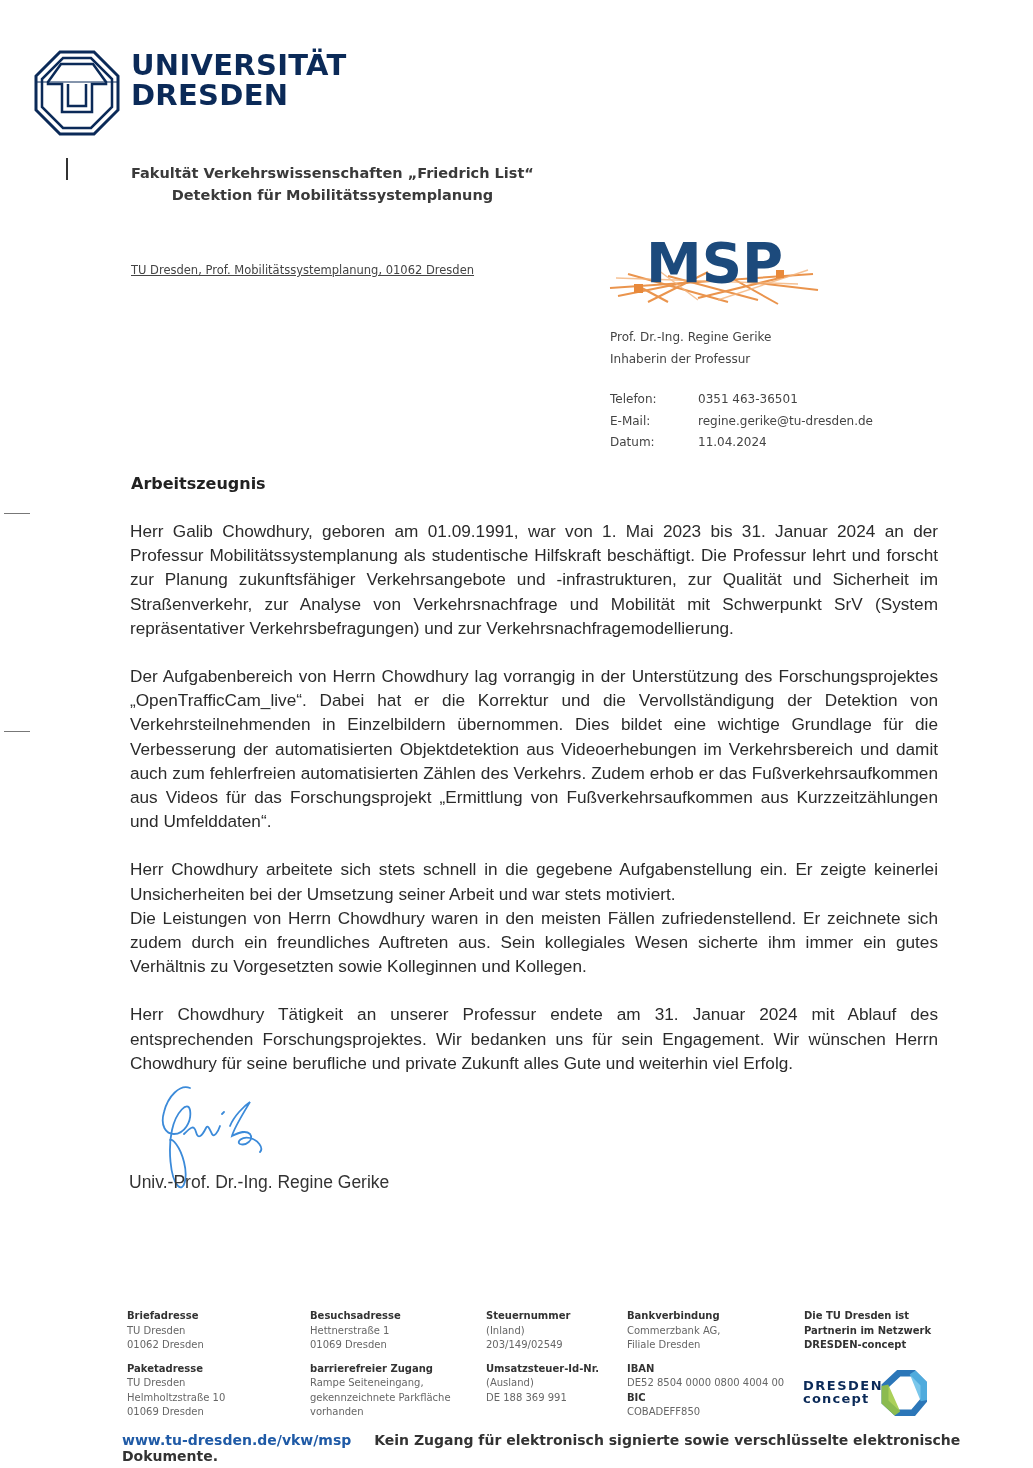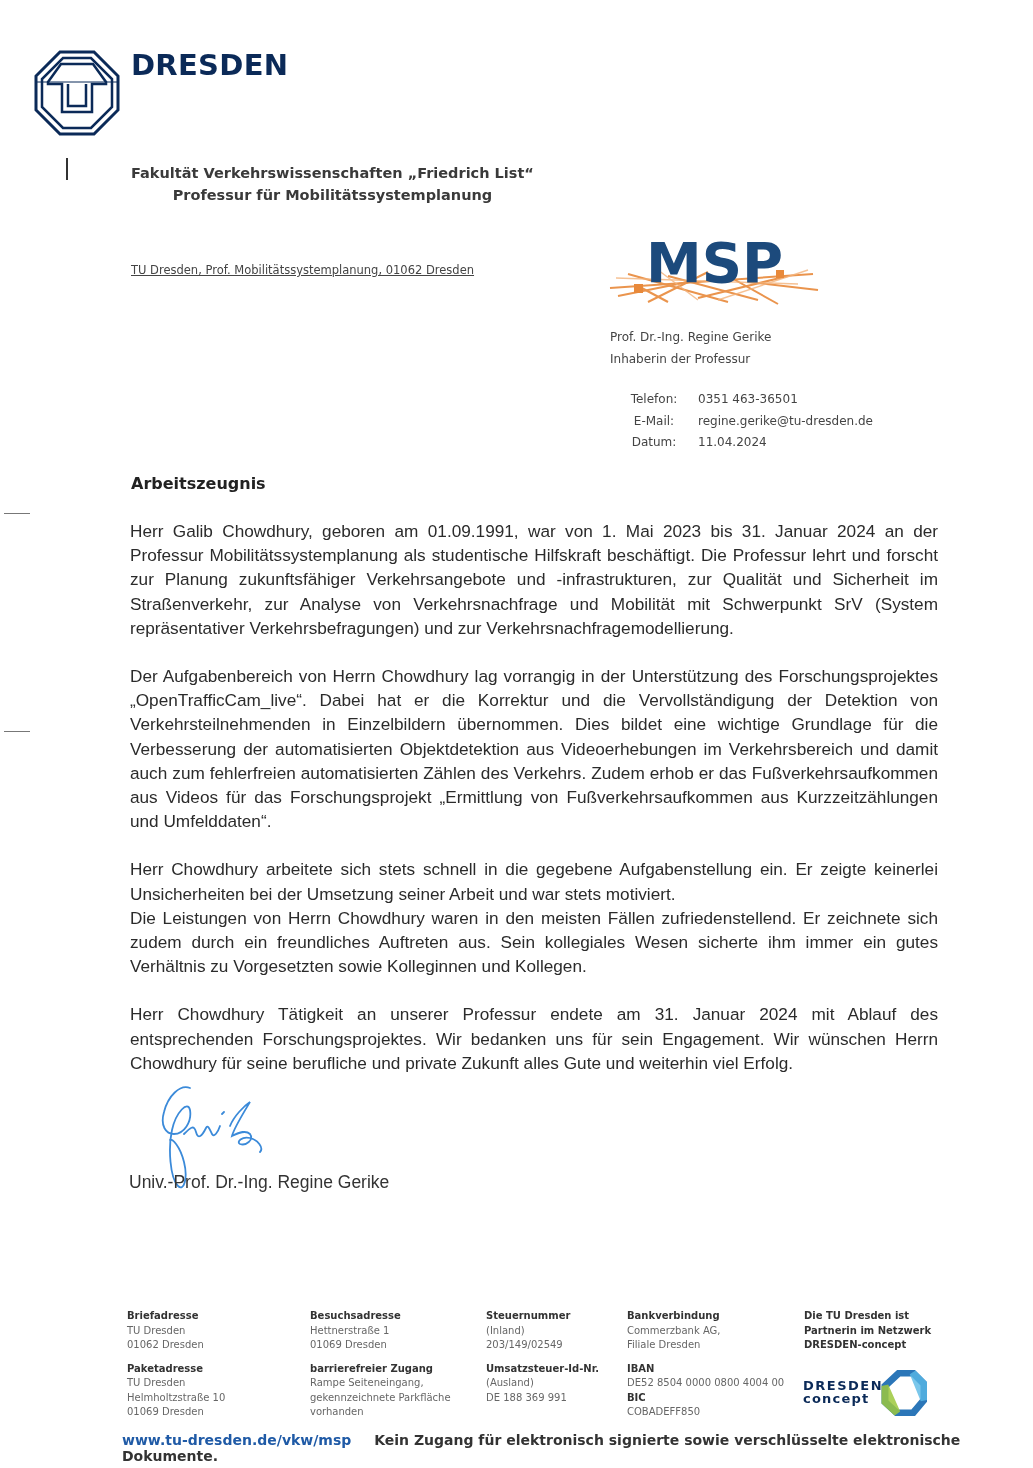--- a/index.html
+++ b/index.html
@@ -6,21 +6,21 @@
   body{width:1033px;height:1468px;position:relative;overflow:hidden;font-family:"DejaVu Sans","Liberation Sans",sans-serif;color:#333;}
   .abs{position:absolute;}
   .brand{left:131px;top:50px;font-family:"DejaVu Sans",sans-serif;font-weight:bold;color:#0b2a58;font-size:29px;line-height:30px;letter-spacing:0.3px;}
   .brand div{white-space:nowrap;}
   .vbar{left:66px;top:158px;width:2px;height:22px;background:#333;}
   .faculty{left:131px;top:162px;font-size:14.5px;line-height:22px;color:#3a3a3a;font-weight:600;text-align:center;}
   .sender{left:131px;top:263px;font-size:11.5px;color:#444;text-decoration:underline;}
   .msp{left:608px;top:226px;width:212px;height:80px;}
   .contact{left:610px;top:326px;font-size:12px;color:#444;line-height:22px;}
   .kv{left:610px;top:389px;font-size:12px;color:#444;line-height:21.5px;}
-  .kv .row{display:flex;text-align:center;}
+  .kv .row{display:flex;}
   .kv .k{width:88px;}
   .title{left:131px;top:474px;font-size:16px;font-weight:bold;color:#222;}
   .body{left:130px;top:519px;width:808px;font-family:"Liberation Sans","DejaVu Sans",sans-serif;font-size:17.2px;line-height:24.2px;color:#2b2b2b;text-align:justify;}
   .body p{margin:0 0 24px 0;}
   .body p.nogap{margin-bottom:0;}
   .sig{left:150px;top:1082px;width:140px;height:110px;}
   .signame{left:129px;top:1172px;font-family:"Liberation Sans",sans-serif;font-size:17.5px;color:#333;}
   .fold{left:4px;width:26px;height:1px;background:#777;}
   .footer{top:1309px;font-size:10px;line-height:14.5px;color:#666;}
   .footer .h{font-weight:bold;color:#333;}
@@ -35,27 +35,28 @@
 
 <svg class="abs" style="left:34px;top:50px" width="86" height="86" viewBox="0 0 86 86">
   <polygon points="26,2 60,2 84,26 84,60 60,84 26,84 2,60 2,26" fill="none" stroke="#0b2a58" stroke-width="3"></polygon>
   <polygon points="29,8 57,8 78,29 78,57 57,78 29,78 8,57 8,29" fill="none" stroke="#0b2a58" stroke-width="2.5"></polygon>
   <path d="M14,32 L27,14 L59,14 L72,32 L72,34 L58,34 L58,62 L28,62 L28,34 L14,34 Z" fill="none" stroke="#0b2a58" stroke-width="2.5"></path>
   <path d="M34,34 L34,56 L52,56 L52,34" fill="none" stroke="#0b2a58" stroke-width="2.5"></path>
   <line x1="2" y1="32" x2="84" y2="32" stroke="#0b2a58" stroke-width="1"></line>
 </svg>
 
 <div class="abs brand">
+  <div>UNIVERSITÄT</div>
   <div>DRESDEN</div>
 </div>
 
 <div class="abs vbar"></div>
 <div class="abs faculty">
   <div>Fakultät Verkehrswissenschaften „Friedrich List“</div>
-  <div>Professur für Mobilitätssystemplanung</div>
+  <div>Detektion für Mobilitätssystemplanung</div>
 </div>
 
 <div class="abs sender">TU Dresden, Prof. Mobilitätssystemplanung, 01062 Dresden</div>
 
 <svg class="abs msp" viewBox="0 0 212 80">
   <g stroke="#e8893a" stroke-width="2" opacity="0.9">
     <line x1="2" y1="62" x2="205" y2="48"></line>
     <line x1="20" y1="48" x2="120" y2="76"></line>
     <line x1="40" y1="76" x2="100" y2="46"></line>
     <line x1="60" y1="50" x2="150" y2="74"></line>

